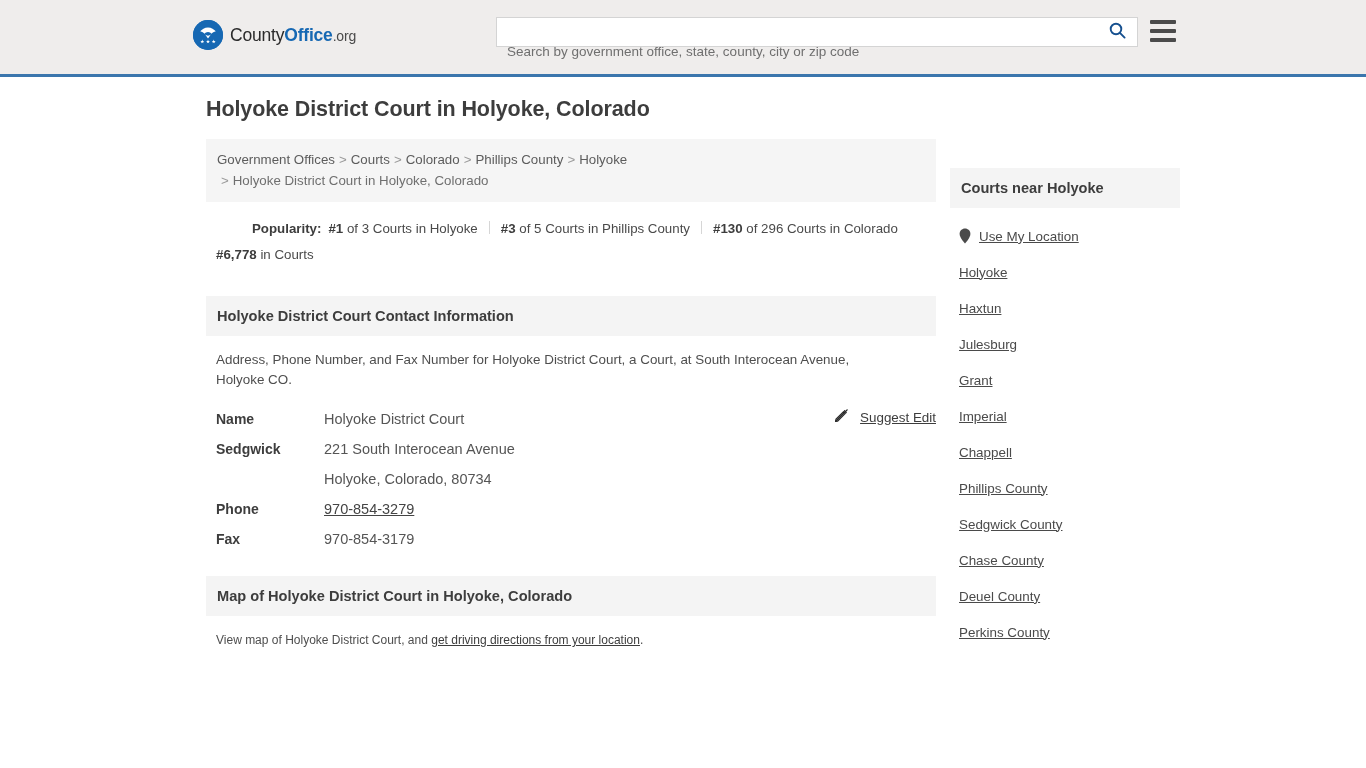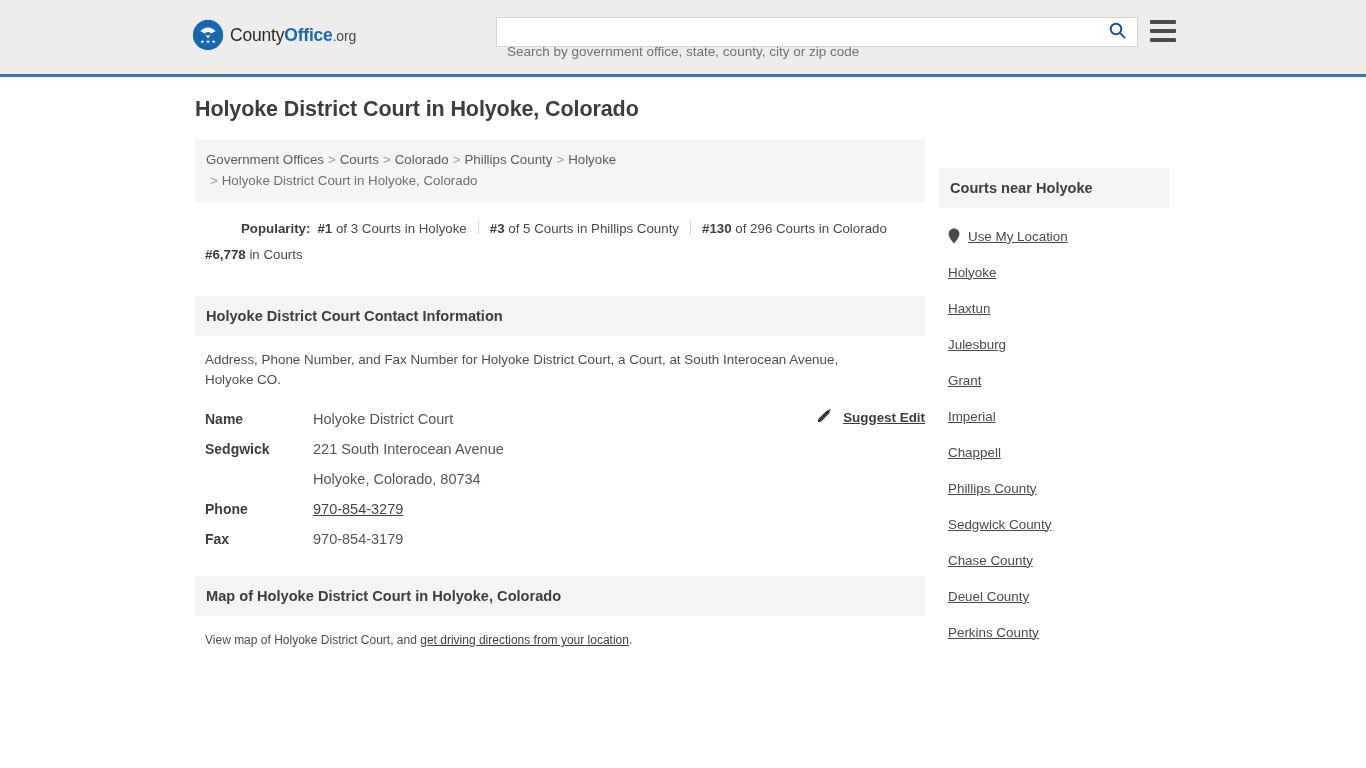--- a/index.html
+++ b/index.html
@@ -97,21 +97,21 @@
     border-radius: 1px;
   }
 
   
   .page {
     position: relative;
     width: 1366px;
   }
   .container {
     position: absolute;
-    left: 195px;
+    left: 206px;
     top: 20px;
     width: 976px;
   }
   h1.page-title {
     font-size: 21.5px;
     font-weight: bold;
     color: #3d3d3d;
     margin: 0 0 17px 0;
     letter-spacing: -0.1px;
   }
@@ -195,21 +195,20 @@
   }
   .suggest-edit {
     position: absolute;
     right: 0px;
     top: 4px;
     display: flex;
     align-items: center;
     gap: 11px;
     font-size: 13.4px;
     cursor: pointer;
-    font-weight: bold;
   }
   .suggest-edit .se-label {
     color: #3d3d3d;
     text-decoration: underline;
   }
 
   .map-desc {
     padding: 14px 10px 0 10px;
     font-size: 12px;
     color: #4e4e4e;

